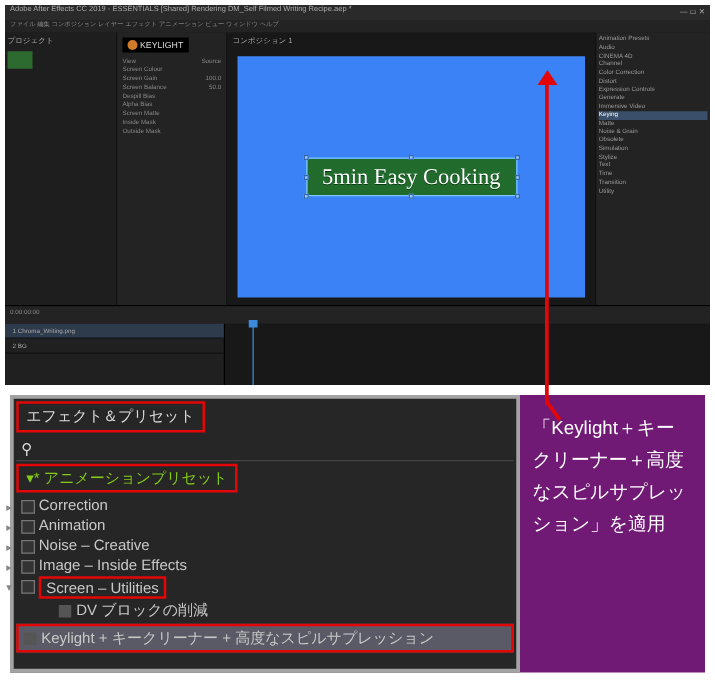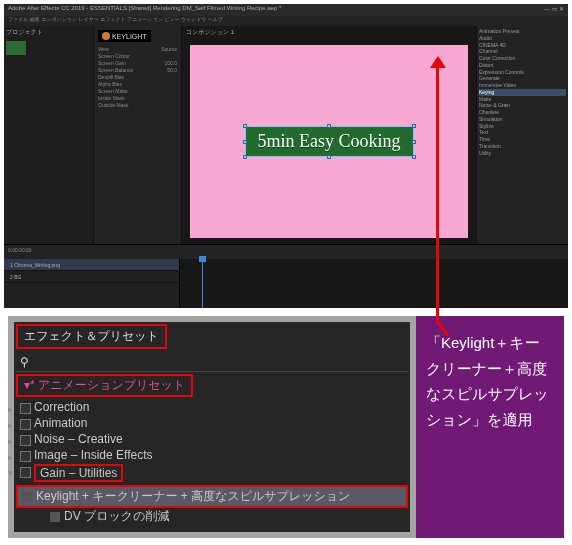--- a/index.html
+++ b/index.html
@@ -36,21 +36,21 @@
   .keylight-badge {
     display:inline-flex; align-items:center; gap:2px;
     background:#000; padding:2px 4px; font-size:7px; color:#ddd;
     margin:2px;
   }
   .keylight-badge .dot{width:8px;height:8px;border-radius:50%;background:#d07a2a;}
   .fx-controls { font-size:5px; color:#888; line-height:1.4; padding:2px;}
   .fx-row{display:flex; justify-content:space-between;}
   .comp-tab { font-size:6px; color:#aaa; padding:2px 4px;}
   .viewer {
-    flex:1; background:#f9a8d4; margin:6px 8px;
+    flex:1; background:#3b82f6; margin:6px 8px;
     display:flex; align-items:center; justify-content:center;
     position:relative;
   }
   .title-card {
     background:#216b2d;
     padding:4px 12px;
     outline:1px solid #7bc8ff;
     position:relative;
   }
   .title-card span{
@@ -78,34 +78,34 @@
   .tl-row.sel{background:#2d3b4d;}
   .playhead{position:absolute;left:22px;top:0;bottom:0;width:1px;background:#3a8adb;}
   .playhead::before{content:"";position:absolute;top:-3px;left:-3px;width:7px;height:6px;background:#3a8adb;}
 
   
   .anno-wrap{
     position:absolute; left:8px; right:8px; top:316px; height:222px;
     display:flex; gap:0;
   }
   .anno-panel{
-    flex:1; background:#262626; border:6px solid #a3a3a3;
+    flex:1; background:#262626; border:3px solid #a3a3a3;
     padding:2px 2px 2px 2px; position:relative;
   }
   .anno-title{
     display:inline-block; border:2px solid #e40606;
     font-size:12px; color:#ddd; padding:2px 6px;
   }
   .anno-search{
     margin-top:4px; font-size:12px; color:#ddd; padding:2px 4px;
     border-bottom:1px solid #444;
   }
   .anno-cat{
     display:inline-block; border:2px solid #e40606;
-    font-size:12px; color:#ec4899; padding:1px 6px; margin-top:2px;
+    font-size:12px; color:#84cc16; padding:1px 6px; margin-top:2px;
   }
   .tree{ font-size:12px; color:#c8c8c8; margin-top:2px;}
   .tree .trow{padding:1px 4px 1px 18px; position:relative;}
   .tree .trow::before{
     content:""; position:absolute; left:4px; top:4px;
     width:9px;height:9px;border:1px solid #777;background:#333;
   }
   .tree .trow .disc{position:absolute;left:-8px;top:5px;font-size:9px;color:#888;}
   .tree .open{border:2px solid #e40606; display:inline-block; padding:0 4px;}
   .tree .sub{padding-left:34px;}
@@ -264,22 +264,22 @@
     <div class="anno-search">
       <span>⚲</span>
     </div>
     <span class="anno-cat">▾* アニメーションプリセット</span>
 
     <div class="tree">
       <div class="trow"><span class="disc">▸</span><span>Correction</span></div>
       <div class="trow"><span class="disc">▸</span><span>Animation</span></div>
       <div class="trow"><span class="disc">▸</span><span>Noise – Creative</span></div>
       <div class="trow"><span class="disc">▸</span><span>Image – Inside Effects</span></div>
-      <div class="trow"><span class="disc">▾</span><span class="open">Gain – Utilities</span></div>
+      <div class="trow"><span class="disc">▾</span><span class="open">Screen – Utilities</span></div>
+      <div class="sub"><span class="pico"></span><span>DV ブロックの削減</span></div>
       <div class="sub hl"><span class="pico"></span><span>Keylight + キークリーナー + 高度なスピルサプレッション</span></div>
-      <div class="sub"><span class="pico"></span><span>DV ブロックの削減</span></div>
     </div>
   </div>
 
   <div class="callout">
     <span>「Keylight＋キークリーナー＋高度なスピルサプレッション」を適用</span>
   </div>
 </div>
 
 </body></html>

